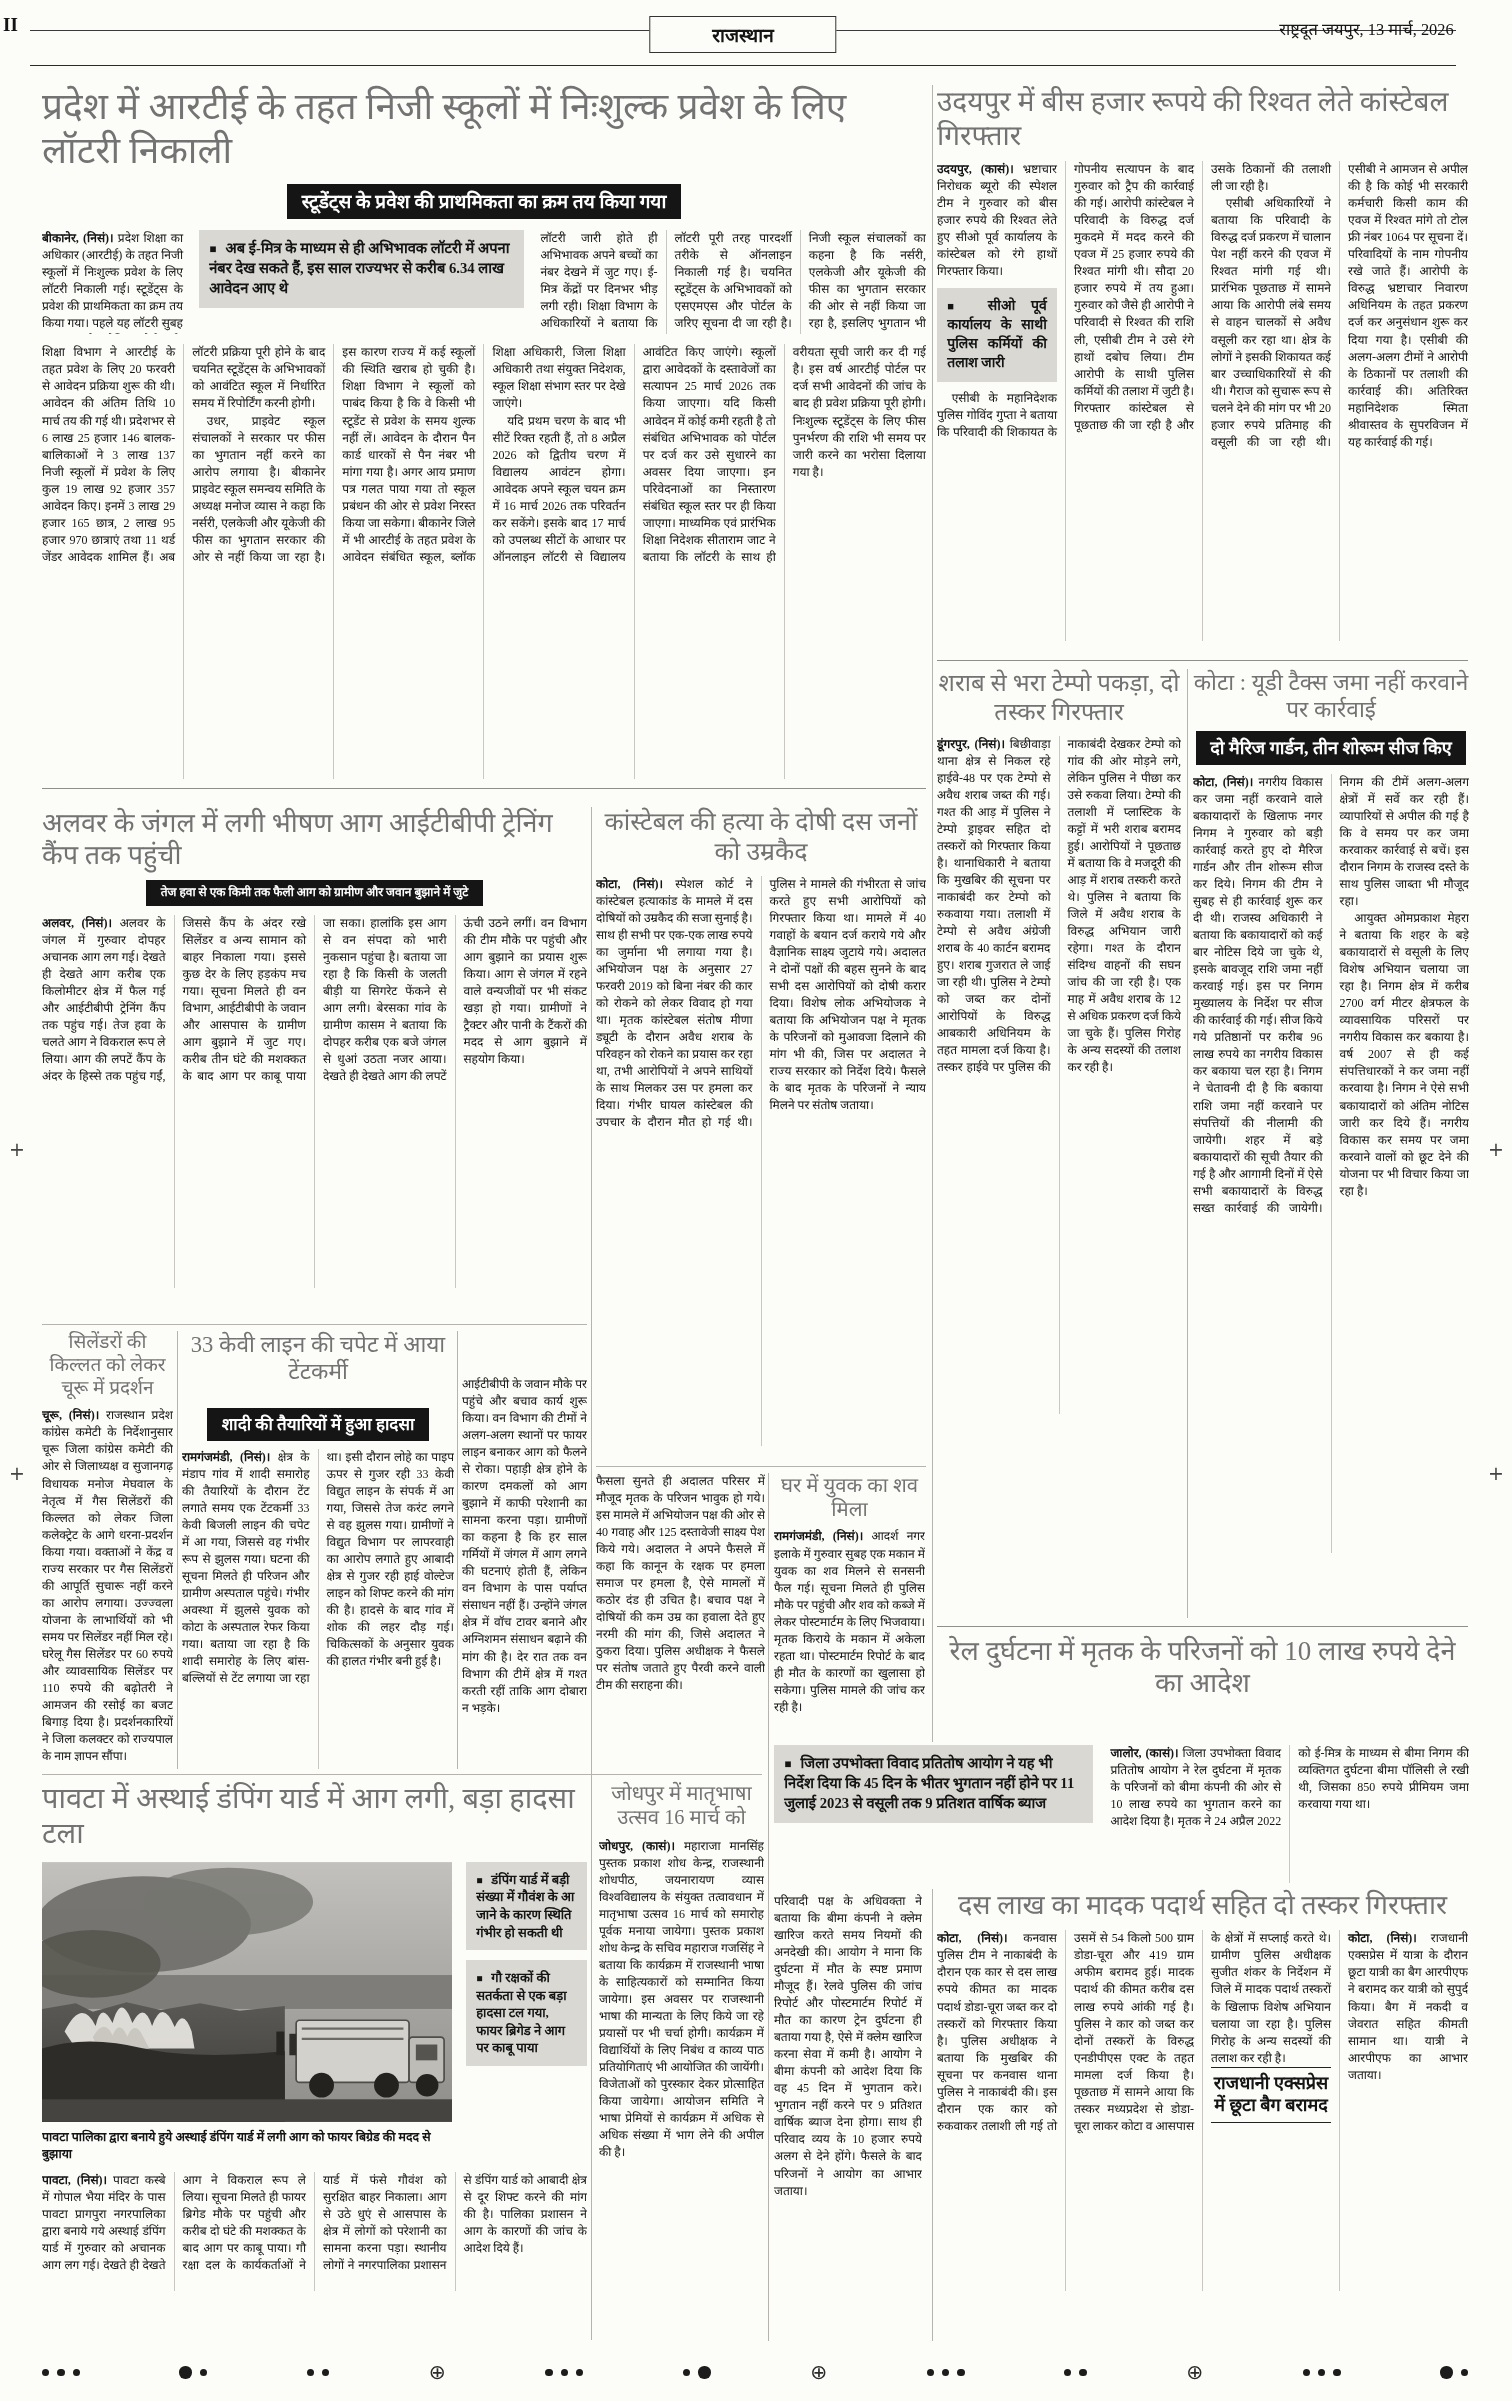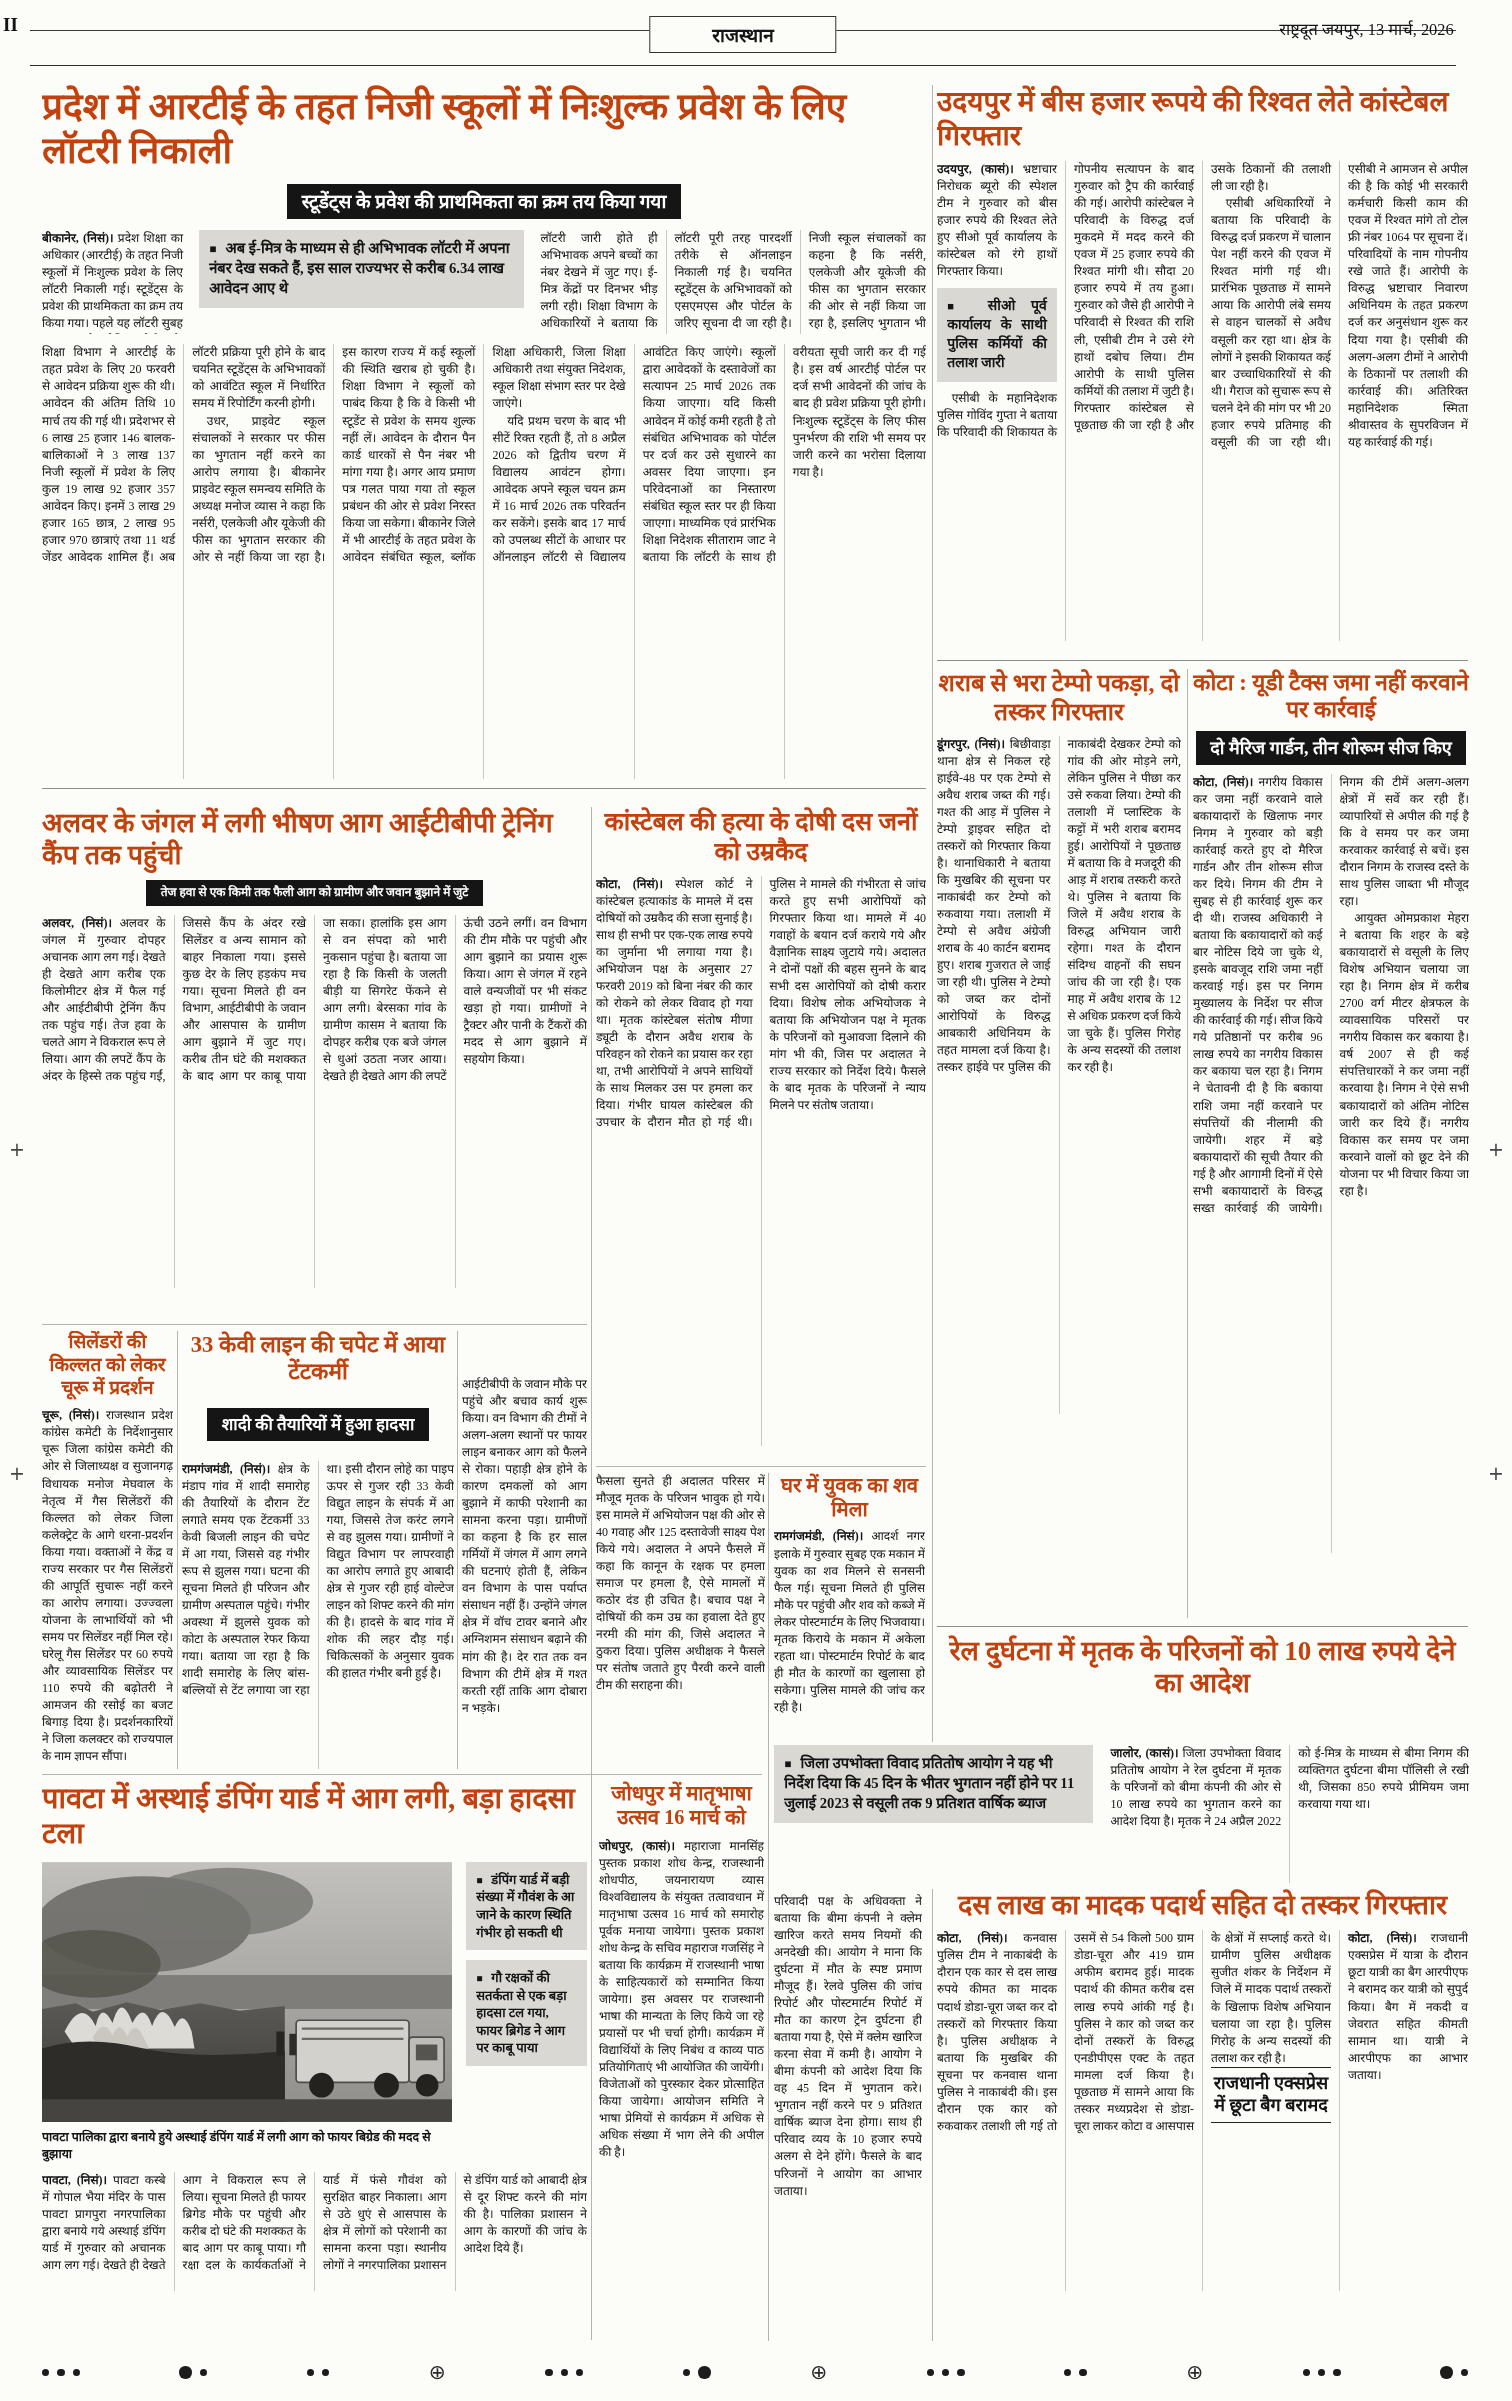--- a/index.html
+++ b/index.html
@@ -12,21 +12,21 @@
   }
   
   .masthead{position:absolute;left:30px;top:16px;width:1426px;height:49px;border-bottom:1.7px solid #2a2a2a;}
   .mast-line{position:absolute;left:0;right:0;top:13.6px;border-top:1.1px solid #3a3a3a;}
   .section-box{position:absolute;left:50%;top:0;transform:translateX(-50%);
     border:1.1px solid #333;background:#fcfcf9;padding:4.5px 62px;font-size:19px;font-weight:bold;}
   .page-num{position:absolute;left:-27px;top:-2.3px;font-size:19px;font-weight:bold;}
   .edition-date{position:absolute;right:2.3px;top:1.1px;font-size:16.4px;}
   
   .article{position:absolute;overflow:hidden;}
-  .hl{font-weight:bold;line-height:1.2;color:#c2410c;}
+  .hl{font-weight:normal;line-height:1.2;color:#737373;}
   .hl-c{text-align:center;}
   .bar{background:#151515;color:#fff;font-weight:bold;text-align:center;padding:5.6px 14.7px;width:-moz-fit-content;width:fit-content;line-height:1.25;}
   .graybox{background:#d9d8d3;font-weight:bold;padding:9px 10.2px;line-height:1.35;}
   .sq{font-size:0.8em;margin-right:5.6px;}
   .body{font-size:12px;line-height:1.42;text-align:justify;}
   .dl{font-weight:bold;}
   .para{display:block;text-indent:14.7px;}
   .cols-2{column-count:2;column-gap:17px;column-rule:0.6px solid #c8c7c2;}
   .cols-3{column-count:3;column-gap:17px;column-rule:0.6px solid #c8c7c2;}
   .cols-4{column-count:4;column-gap:17px;column-rule:0.6px solid #c8c7c2;}
@@ -133,21 +133,21 @@
     <div class="body" style="margin-top:8px;height:327px;">
       <b class="dl">चूरू, (निसं)।</b>
       <span>राजस्थान प्रदेश कांग्रेस कमेटी के निर्देशानुसार चूरू जिला कांग्रेस कमेटी की ओर से जिलाध्यक्ष व सुजानगढ़ विधायक मनोज मेघवाल के नेतृत्व में गैस सिलेंडरों की किल्लत को लेकर जिला कलेक्ट्रेट के आगे धरना-प्रदर्शन किया गया। वक्ताओं ने केंद्र व राज्य सरकार पर गैस सिलेंडरों की आपूर्ति सुचारू नहीं करने का आरोप लगाया। उज्ज्वला योजना के लाभार्थियों को भी समय पर सिलेंडर नहीं मिल रहे। घरेलू गैस सिलेंडर पर 60 रुपये और व्यावसायिक सिलेंडर पर 110 रुपये की बढ़ोतरी ने आमजन की रसोई का बजट बिगाड़ दिया है। प्रदर्शनकारियों ने जिला कलक्टर को राज्यपाल के नाम ज्ञापन सौंपा।</span>
     </div>
   </div>
   <div class="divider-v" style="left:177px;top:1331px;height:438px;"></div>
 
   <div class="article" style="left:182px;top:1331px;width:272px;height:438px;">
     <div class="hl hl-c" style="font-size:22.6px;">33 केवी लाइन की चपेट में आया टेंटकर्मी</div>
     <div class="bar" style="font-size:17px;margin:23px auto 0;">शादी की तैयारियों में हुआ हादसा</div>
-    <div class="body cols-2" style="margin-top:20px;height:322px;">
+    <div class="body cols-2" style="margin-top:8px;height:322px;">
       <b class="dl">रामगंजमंडी, (निसं)।</b>
       <span>क्षेत्र के मंडाप गांव में शादी समारोह की तैयारियों के दौरान टेंट लगाते समय एक टेंटकर्मी 33 केवी बिजली लाइन की चपेट में आ गया, जिससे वह गंभीर रूप से झुलस गया। घटना की सूचना मिलते ही परिजन और ग्रामीण अस्पताल पहुंचे। गंभीर अवस्था में झुलसे युवक को कोटा के अस्पताल रेफर किया गया। बताया जा रहा है कि शादी समारोह के लिए बांस-बल्लियों से टेंट लगाया जा रहा था। इसी दौरान लोहे का पाइप ऊपर से गुजर रही 33 केवी विद्युत लाइन के संपर्क में आ गया, जिससे तेज करंट लगने से वह झुलस गया। ग्रामीणों ने विद्युत विभाग पर लापरवाही का आरोप लगाते हुए आबादी क्षेत्र से गुजर रही हाई वोल्टेज लाइन को शिफ्ट करने की मांग की है। हादसे के बाद गांव में शोक की लहर दौड़ गई। चिकित्सकों के अनुसार युवक की हालत गंभीर बनी हुई है।</span>
     </div>
   </div>
   <div class="divider-v" style="left:457px;top:1331px;height:438px;"></div>
 
   <div class="article body" style="left:462px;top:1331px;width:125px;height:438px;margin-top:45px;">
     <span>आईटीबीपी के जवान मौके पर पहुंचे और बचाव कार्य शुरू किया। वन विभाग की टीमों ने अलग-अलग स्थानों पर फायर लाइन बनाकर आग को फैलने से रोका। पहाड़ी क्षेत्र होने के कारण दमकलों को आग बुझाने में काफी परेशानी का सामना करना पड़ा। ग्रामीणों का कहना है कि हर साल गर्मियों में जंगल में आग लगने की घटनाएं होती हैं, लेकिन वन विभाग के पास पर्याप्त संसाधन नहीं हैं। उन्होंने जंगल क्षेत्र में वॉच टावर बनाने और अग्निशमन संसाधन बढ़ाने की मांग की है। देर रात तक वन विभाग की टीमें क्षेत्र में गश्त करती रहीं ताकि आग दोबारा न भड़के।</span>
   </div>
 

